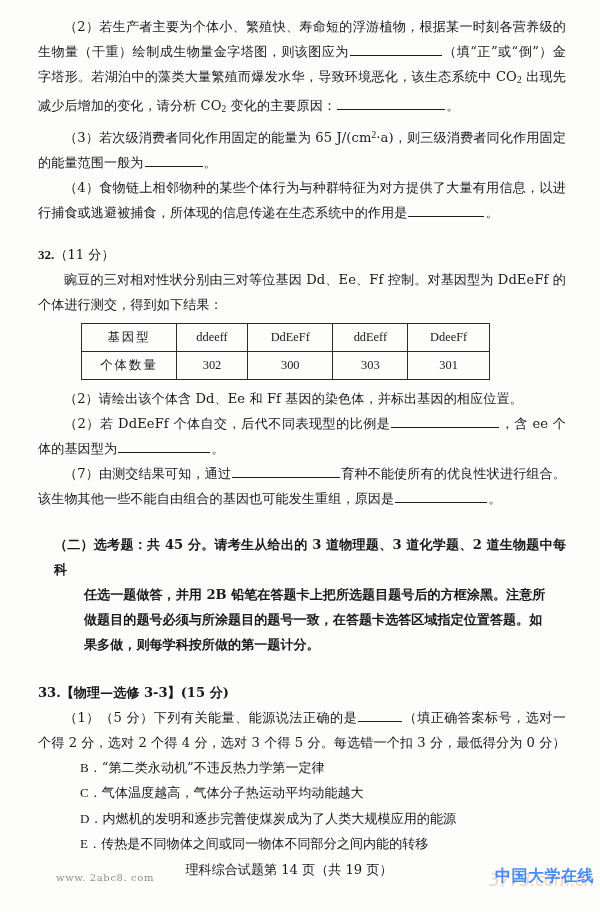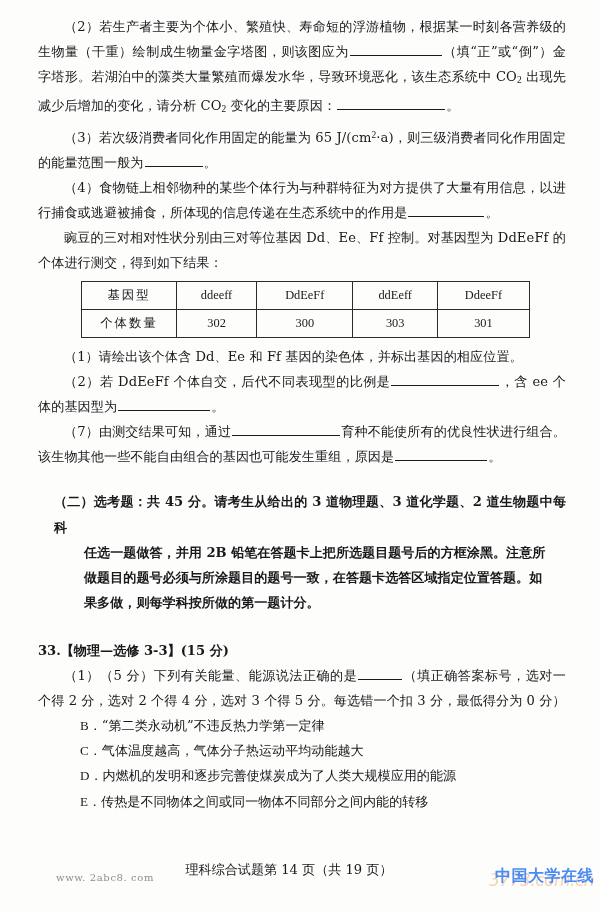--- a/index.html
+++ b/index.html
@@ -58,21 +58,21 @@
     margin-top: 17px;
   }
   .qnum .normal { font-weight: 400; }
 
   .gap-s { height: 6px; }
   .gap-l { height: 20px; }
 
   table.gene {
     border-collapse: collapse;
     margin: 6px 0 6px 43px;
-    width: 449px;
+    width: 409px;
     font-size: 12.4px;
   }
   table.gene td {
     border: 1px solid #2a2b2d;
     height: 27px;
     text-align: center;
     vertical-align: middle;
     padding: 0 3px;
     font-family: "DejaVu Serif", "Liberation Serif", serif;
   }
@@ -197,20 +197,21 @@
 
 <div class="page">
   <div class="content">
 
     <div class="para indent"><span>（2）若生产者主要为个体小、繁殖快、寿命短的浮游植物，根据某一时刻各营养级的生物量（干重）绘制成生物量金字塔图，则该图应为</span><span class="blank b-lg"></span><span>（填“正”或“倒”）金字塔形。若湖泊中的藻类大量繁殖而爆发水华，导致环境恶化，该生态系统中 CO</span><sub class="lat">2</sub><span> 出现先减少后增加的变化，请分析 CO</span><sub class="lat">2</sub><span> 变化的主要原因：</span><span class="blank b-xl"></span><span>。</span></div>
 
     <div class="para indent"><span>（3）若次级消费者同化作用固定的能量为 65 J/(cm</span><sup class="lat">2</sup><span>·a)，则三级消费者同化作用固定的能量范围一般为</span><span class="blank b-sm"></span><span>。</span></div>
 
     <div class="para indent"><span>（4）食物链上相邻物种的某些个体行为与种群特征为对方提供了大量有用信息，以进行捕食或逃避被捕食，所体现的信息传递在生态系统中的作用是</span><span class="blank b-md"></span><span>。</span></div>
 
+    <div class="qnum"><span class="lat">32.</span><span class="normal">（11 分）</span></div>
 
     <div class="para indent">豌豆的三对相对性状分别由三对等位基因 Dd、Ee、Ff 控制。对基因型为 DdEeFf 的个体进行测交，得到如下结果：</div>
 
     <table class="gene">
       <tbody>
           <tr>
         <td class="hdr">基因型</td>
         <td class="num">ddeeff</td>
         <td class="num">DdEeFf</td>
         <td class="num">ddEeff</td>
@@ -219,21 +220,21 @@
       <tr>
         <td class="hdr">个体数量</td>
         <td class="num">302</td>
         <td class="num">300</td>
         <td class="num">303</td>
         <td class="num">301</td>
       </tr>
     </tbody>
       </table>
 
-    <div class="para indent">（1）请绘出该个体含 Dd、Ee 和 Ff 基因的染色体，并标出基因的相应位置。</div>
+    <div class="para indent">（2）请绘出该个体含 Dd、Ee 和 Ff 基因的染色体，并标出基因的相应位置。</div>
 
     <div class="para indent"><span>（2）若 DdEeFf 个体自交，后代不同表现型的比例是</span><span class="blank b-xl"></span><span>，含 ee 个体的基因型为</span><span class="blank b-lg"></span><span>。</span></div>
 
     <div class="para indent"><span>（7）由测交结果可知，通过</span><span class="blank b-xl"></span><span>育种不能使所有的优良性状进行组合。该生物其他一些不能自由组合的基因也可能发生重组，原因是</span><span class="blank b-lg"></span><span>。</span></div>
 
     <div class="gap-l"></div>
 
     <div class="bold-block">
       <span class="hang first">（二）选考题：共 45 分。请考生从给出的 3 道物理题、3 道化学题、2 道生物题中每科</span>
       <span class="hang">任选一题做答，并用 2B 铅笔在答题卡上把所选题目题号后的方框涂黑。注意所</span>

